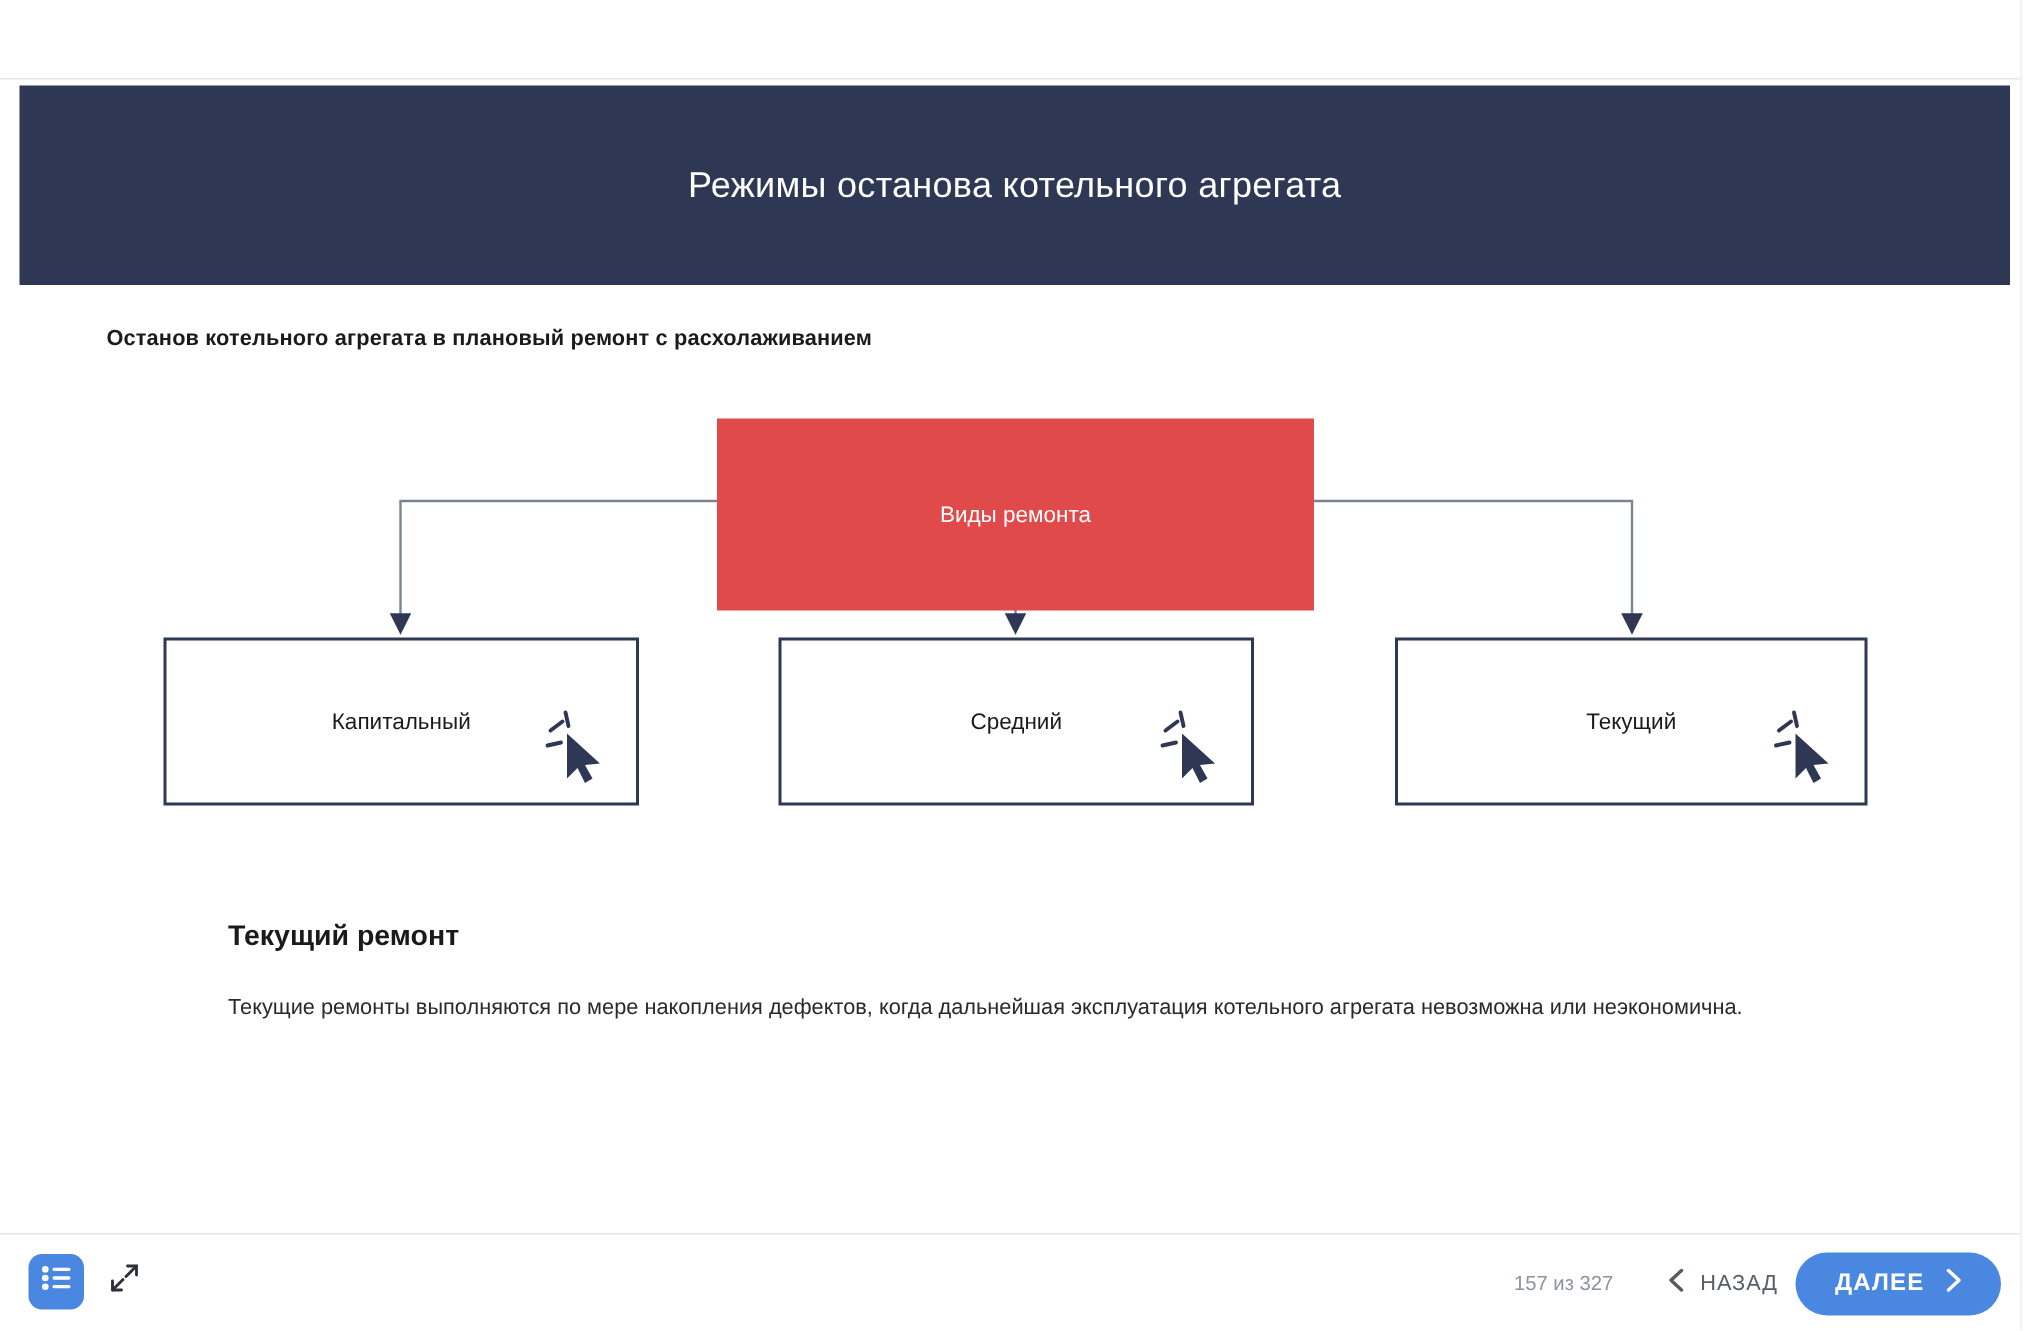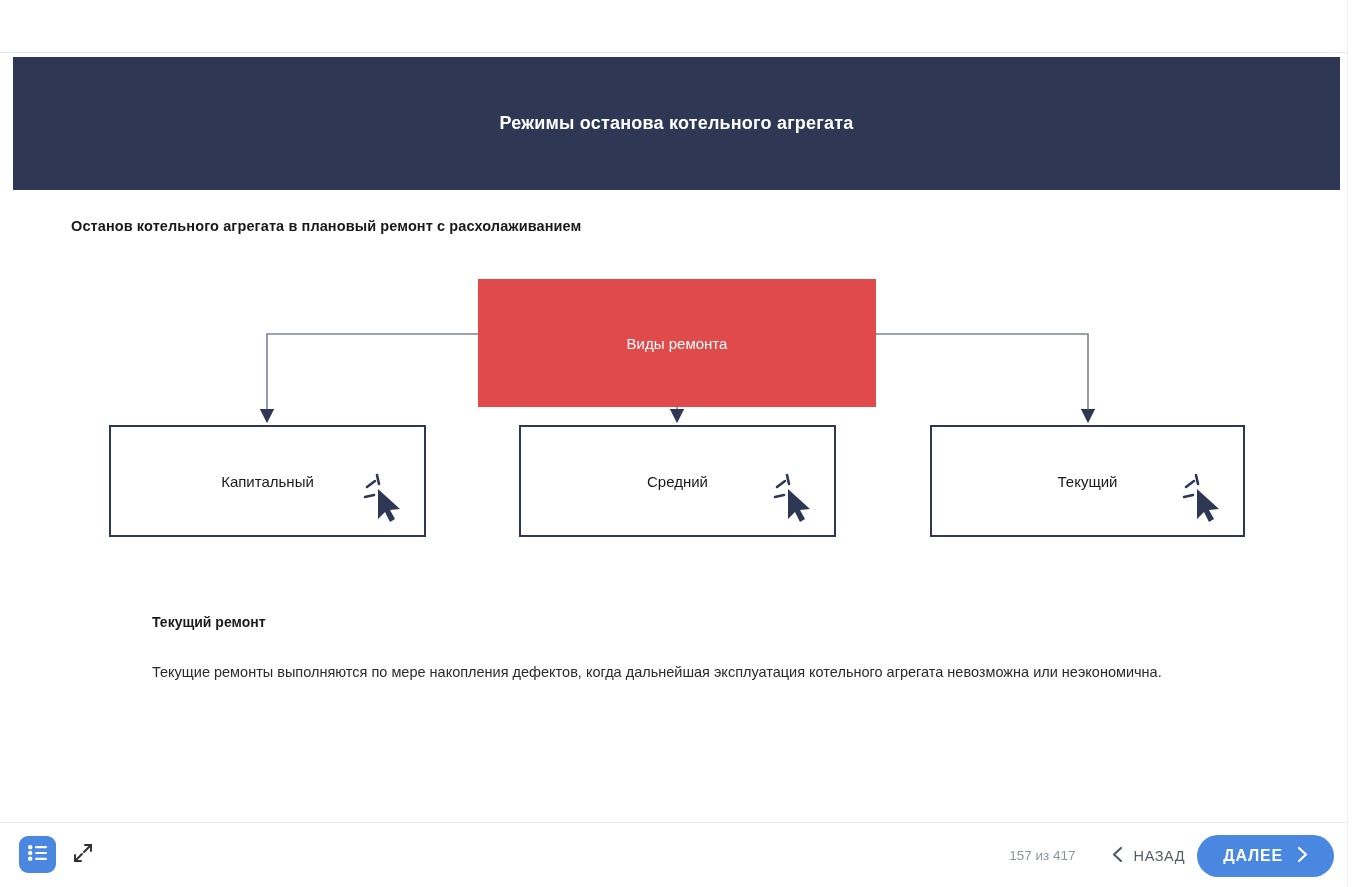--- a/index.html
+++ b/index.html
@@ -28,22 +28,22 @@
     position: absolute;
     left: 13px; top: 57px;
     width: 1327px; height: 133px;
     background: #2e3855;
     display: flex;
     align-items: center;
     justify-content: center;
   }
   .banner-title {
     color: #ffffff;
-    font-size: 18px;
-    font-weight: 700;
+    font-size: 24px;
+    font-weight: 400;
     letter-spacing: 0.2px;
     text-align: center;
   }
 
   
   .content {
     position: absolute;
     left: 0; top: 190px;
     width: 1347px; height: 632px;
     background: #ffffff;
@@ -96,21 +96,21 @@
     position: absolute;
     right: 18px;
     bottom: 12px;
     width: 44px; height: 50px;
   }
 
   
   .body-heading {
     position: absolute;
     left: 152px; top: 424px;
-    font-size: 14px;
+    font-size: 19px;
     font-weight: bold;
     color: #1a1a1a;
   }
   .body-text {
     position: absolute;
     left: 152px; top: 472px;
     width: 1010px;
     font-size: 14.5px;
     line-height: 20px;
     color: #2a2a2a;
@@ -305,21 +305,21 @@
               <polyline points="3,13 3,19 9,19"></polyline>
               <line x1="19" y1="3" x2="12" y2="10"></line>
               <polyline points="13,3 19,3 19,9"></polyline>
             </g>
           </svg>
         </span>
       </div>
     </div>
 
     <div class="footer-right">
-      <span class="counter">157 из 417</span>
+      <span class="counter">157 из 327</span>
       <button class="back-btn">
         <span class="chev">
           <svg width="11" height="17" viewBox="0 0 11 17">
             <polyline points="9,2 2,8.5 9,15" fill="none" stroke="#555d66" stroke-width="2.3" stroke-linecap="round" stroke-linejoin="round"></polyline>
           </svg>
         </span>
         <span>НАЗАД</span>
       </button>
       <button class="next-btn">
         <span>ДАЛЕЕ</span>

